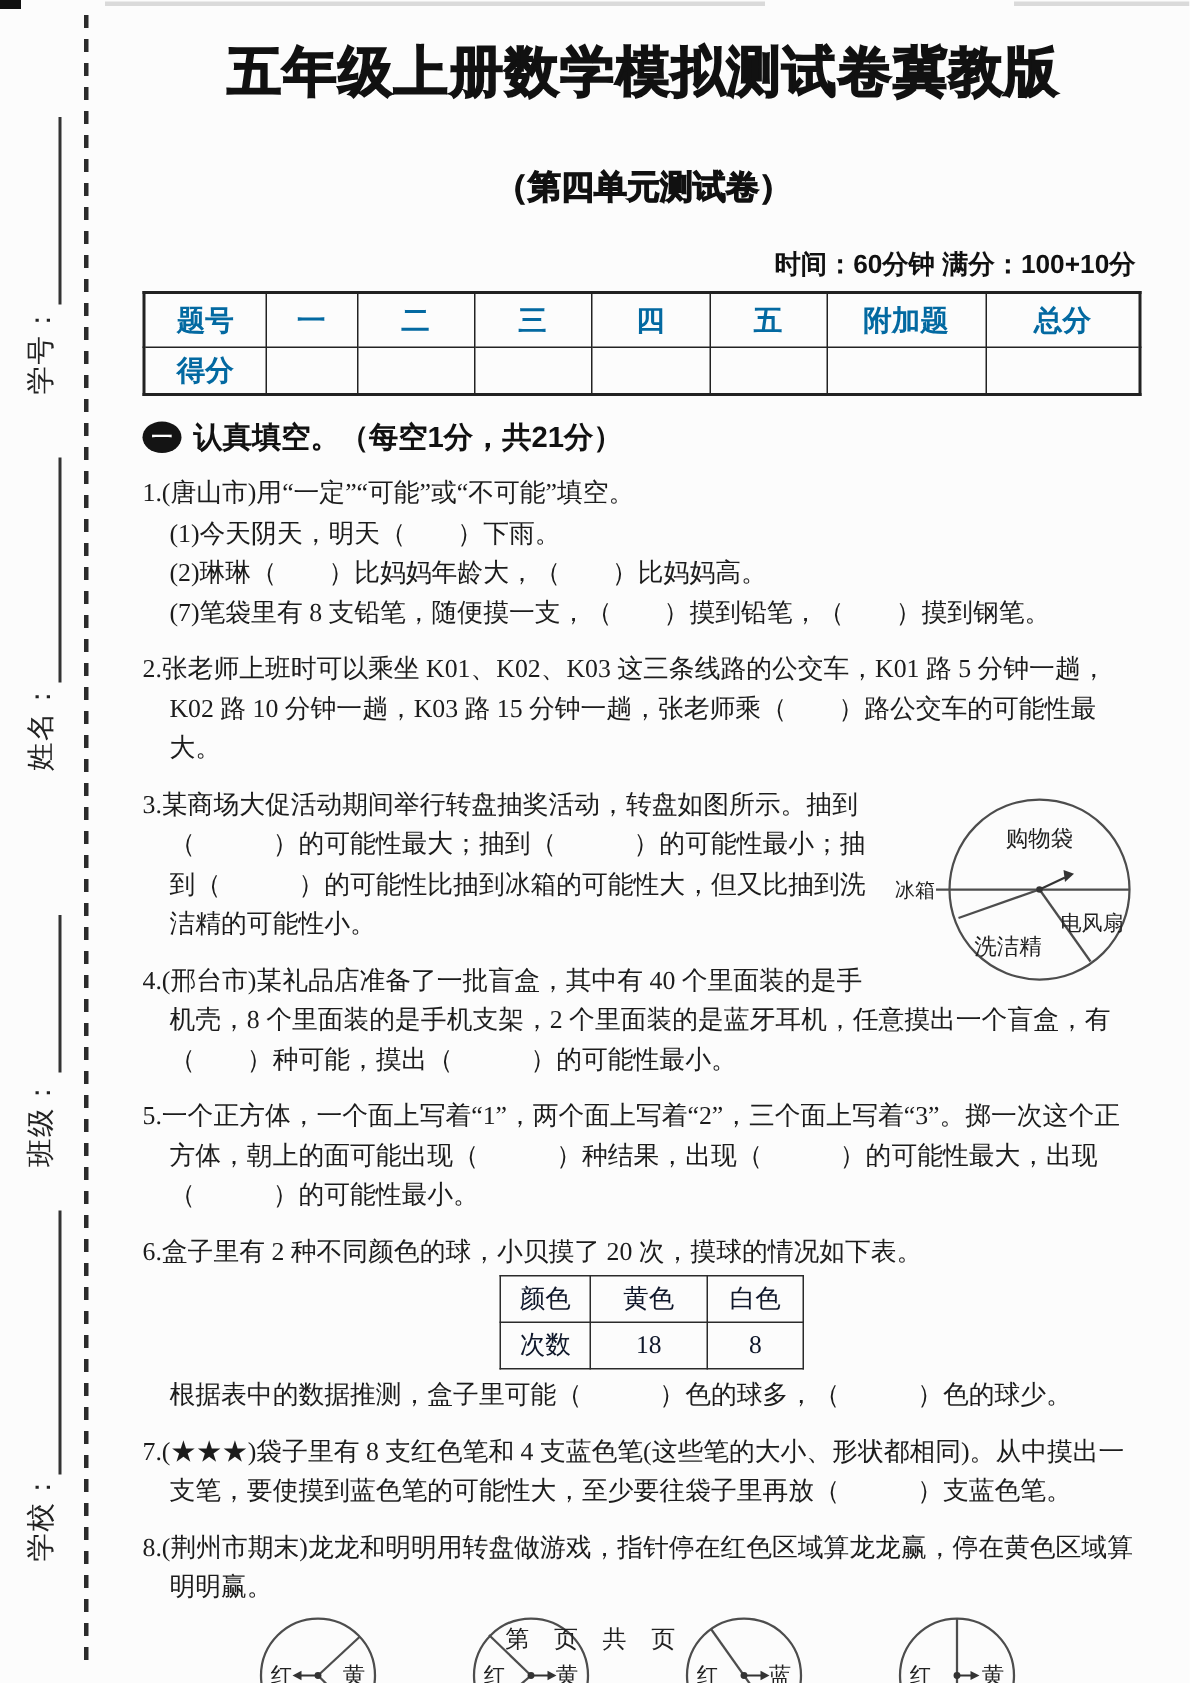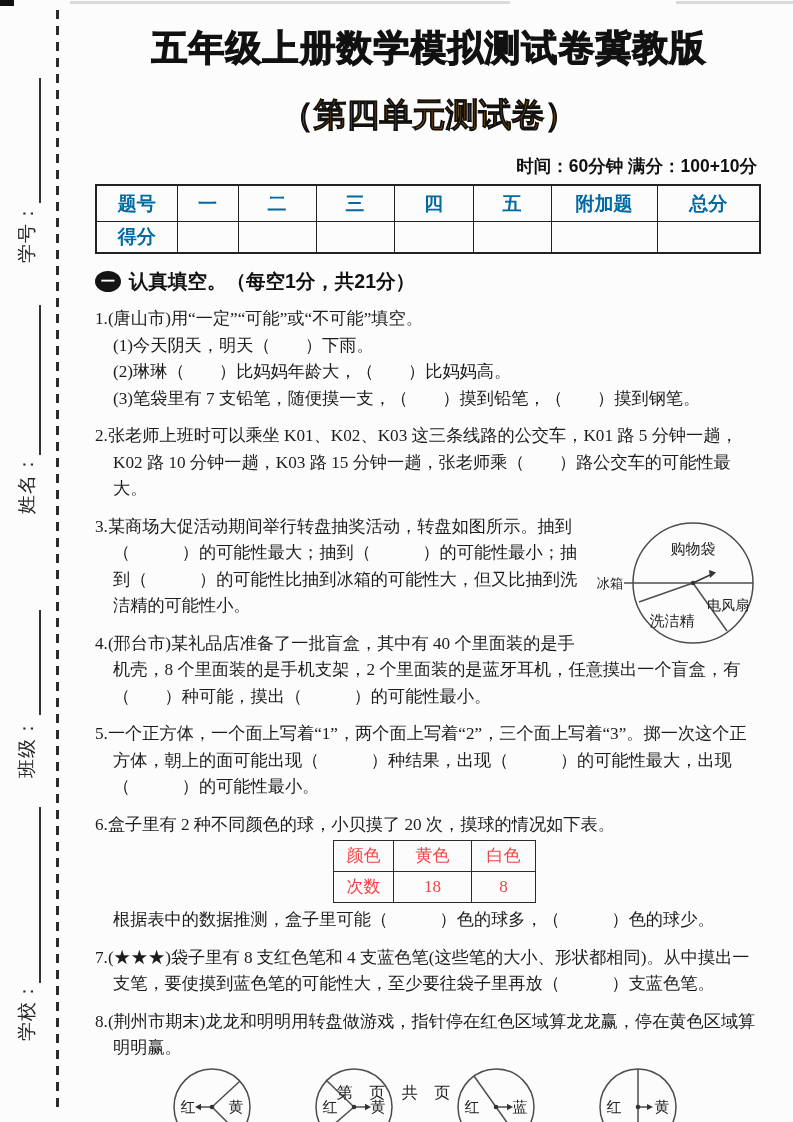--- a/index.html
+++ b/index.html
@@ -18,22 +18,22 @@
   .blank-seg{position:absolute;left:39px;width:2px;background:#333;}
   .side-label{position:absolute;left:27px;transform:translate(-50%,-50%) rotate(-90deg);
               font-family:"Liberation Sans","DejaVu Sans",sans-serif;font-size:19px;
               white-space:nowrap;letter-spacing:1px;color:#222;}
 
   
   .main{position:absolute;left:95px;top:0;width:668px;}
   .title{margin:24px 0 0;text-align:center;font-family:"Liberation Sans","DejaVu Sans",sans-serif;
          font-weight:900;font-size:36px;line-height:48px;letter-spacing:1px;color:#111;
          -webkit-text-stroke:1.2px #111;}
-  .subtitle{margin:22px 0 0;text-align:center;font-family:"Liberation Sans","DejaVu Sans",sans-serif;
-            font-weight:900;font-size:33px;line-height:42px;color:#a16207;-webkit-text-stroke:.8px #111;}
+  .subtitle{margin:32px 0 0;text-align:center;font-family:"Liberation Sans","DejaVu Sans",sans-serif;
+            font-weight:900;font-size:22px;line-height:42px;color:#000000;-webkit-text-stroke:.8px #111;}
   .meta{margin:18px 6px 0 0;text-align:right;font-family:"Liberation Sans","DejaVu Sans",sans-serif;
         font-size:17.5px;line-height:24px;font-weight:600;color:#111;}
 
   table.score{margin-top:6px;width:664px;border-collapse:collapse;table-layout:fixed;
               font-family:"Liberation Sans","DejaVu Sans",sans-serif;font-size:19px;font-weight:600;color:#0369a1;}
   table.score td{border:1.6px solid #222;text-align:center;padding:0;}
   table.score tr.r1 td{height:35px;}
   table.score tr.r2 td{height:30px;}
   table.score{border:2.2px solid #222;}
 
@@ -47,21 +47,21 @@
   .q{padding-left:18px;text-indent:-18px;margin-top:11px;}
   .sub{padding-left:18px;}
 
   .q34-wrap::after{content:"";display:block;clear:both;}
   .pie-figure{float:right;width:173px;height:128px;margin:2px 0 2px 4px;}
 
   svg text{font-family:"Liberation Serif","DejaVu Serif",serif;fill:#222;}
   .fig-stroke{stroke:#4d4d4d;stroke-width:1.5;fill:none;}
 
   table.mini{margin:2px 0 4px 238px;border-collapse:collapse;table-layout:fixed;
-             font-size:17px;color:#ef4444;border:1.8px solid #2b2b2b;}
+             font-size:17px;color:#0f172a;border:1.8px solid #2b2b2b;}
   table.mini td{border:1.5px solid #2b2b2b;height:30px;text-align:center;padding:0 8px;}
 
   .spinner-row{display:flex;gap:12px;margin:3px 0 0 52px;}
   .spinner-block{width:130px;text-align:center;}
   .spinner-num{font-family:"Liberation Sans","DejaVu Sans",sans-serif;font-size:19px;line-height:21px;color:#222;}
 
   .footer{position:absolute;left:0;right:0;bottom:18px;text-align:center;
           font-family:"Liberation Sans","DejaVu Sans",sans-serif;font-size:16px;
           letter-spacing:6px;color:#222;}
 </style>
@@ -128,21 +128,21 @@
     <div class="section-head">
       <span class="badge">一</span>
       <span class="sec-title">认真填空。（每空1分，共21分）</span>
     </div>
 
     <div class="questions">
 
       <div class="q">1.(唐山市)用“一定”“可能”或“不可能”填空。</div>
       <div class="sub">(1)今天阴天，明天（　　）下雨。</div>
       <div class="sub">(2)琳琳（　　）比妈妈年龄大，（　　）比妈妈高。</div>
-      <div class="sub">(3)笔袋里有 7 支铅笔，随便摸一支，（　　）摸到铅笔，（　　）摸到钢笔。</div>
+      <div class="sub">(7)笔袋里有 8 支铅笔，随便摸一支，（　　）摸到铅笔，（　　）摸到钢笔。</div>
       <div class="q">2.张老师上班时可以乘坐 K01、K02、K03 这三条线路的公交车，K01 路 5 分钟一趟，K02 路 10 分钟一趟，K03 路 15 分钟一趟，张老师乘（　　）路公交车的可能性最大。</div>
 
       <div class="q34-wrap">
         <svg class="pie-figure" viewBox="0 0 173 128">
           <circle class="fig-stroke" cx="103" cy="67" r="60"></circle>
           <line class="fig-stroke" x1="43" y1="67" x2="163" y2="67"></line>
           <line class="fig-stroke" x1="103" y1="67" x2="49" y2="86"></line>
           <line class="fig-stroke" x1="103" y1="67" x2="137" y2="115"></line>
           <line class="fig-stroke" x1="34" y1="67" x2="43" y2="67"></line>
           <line x1="103" y1="67" x2="120" y2="59" stroke="#333" stroke-width="1.4"></line>

